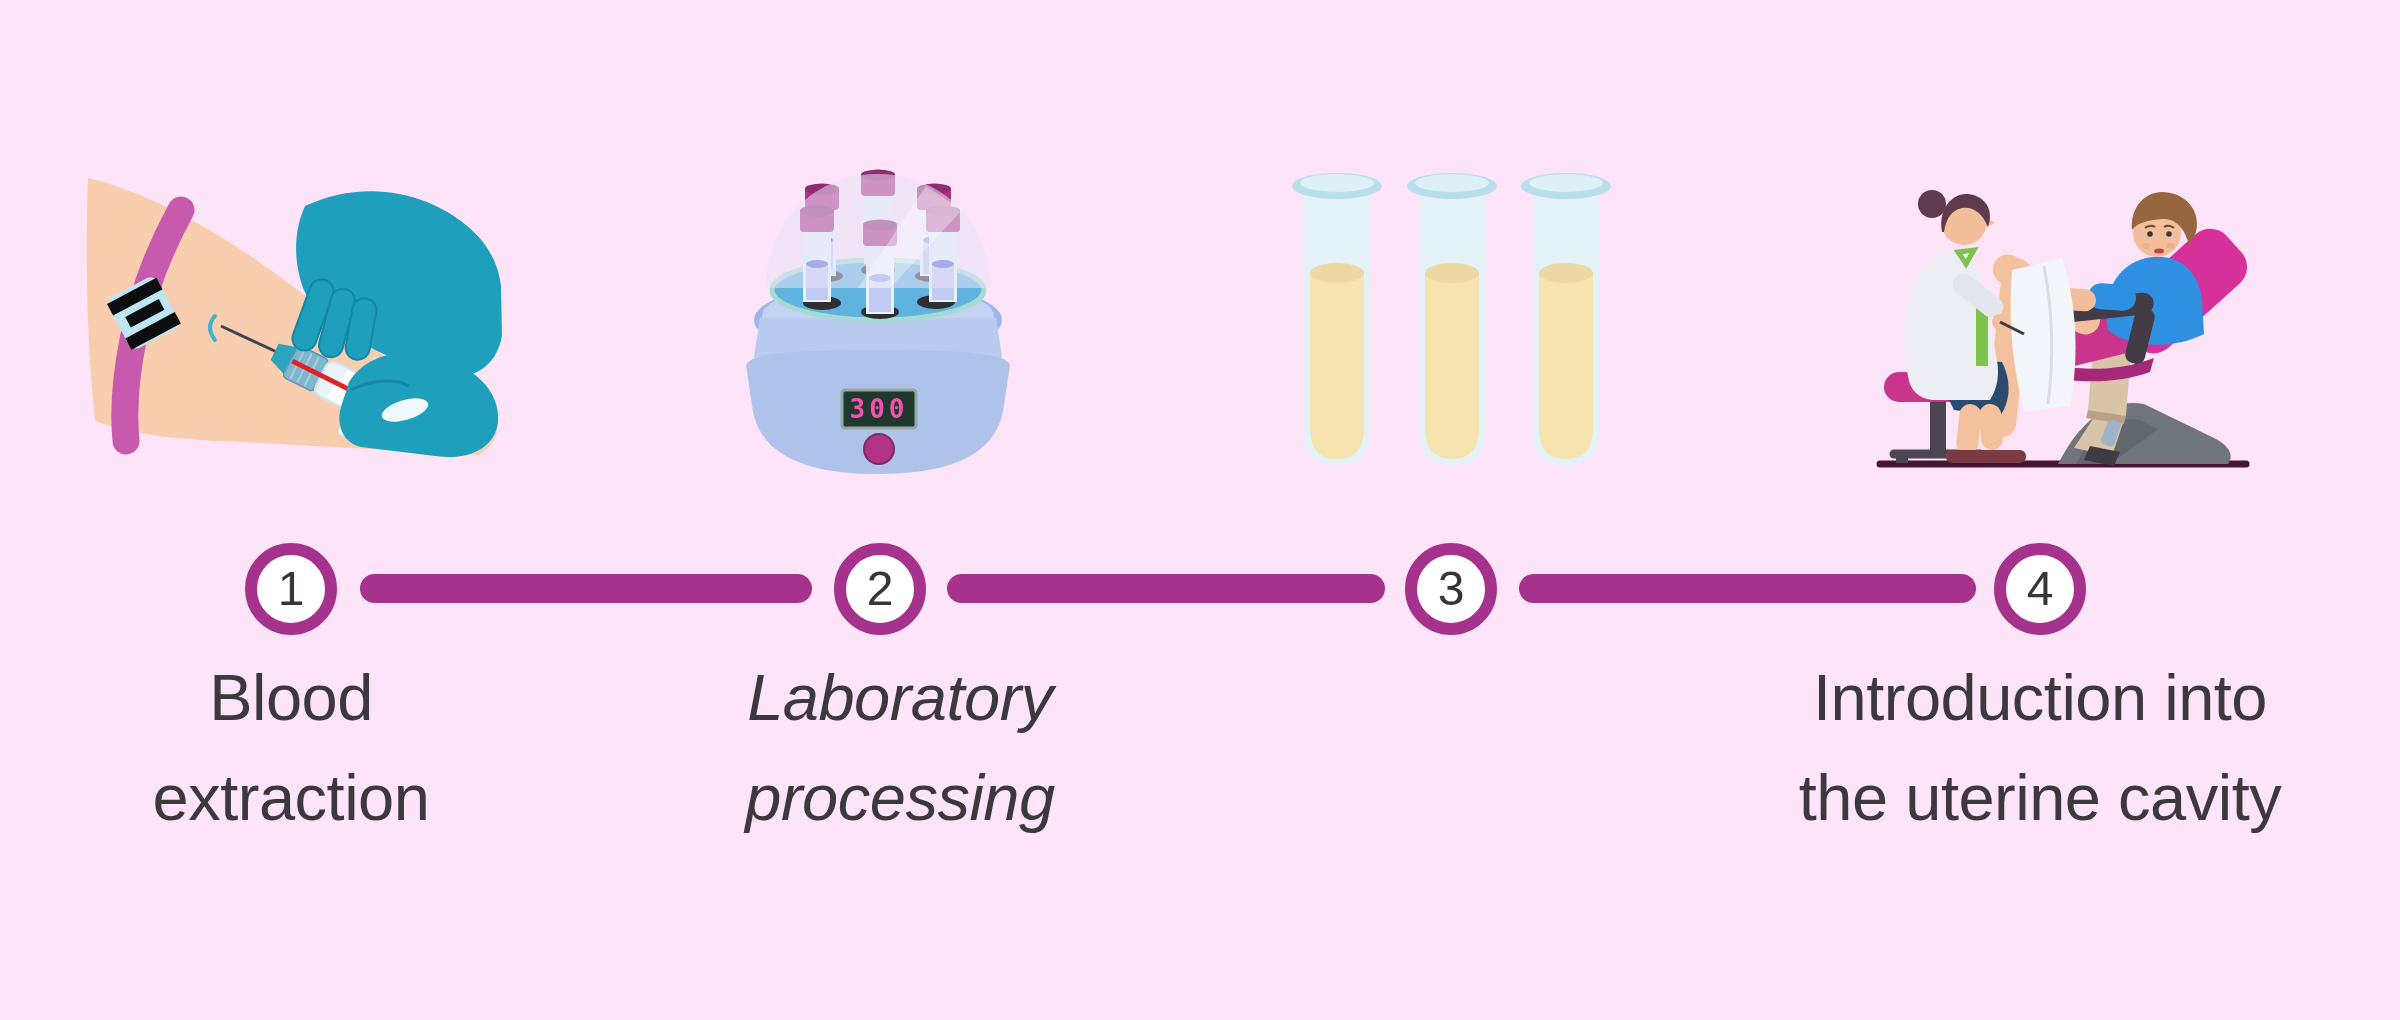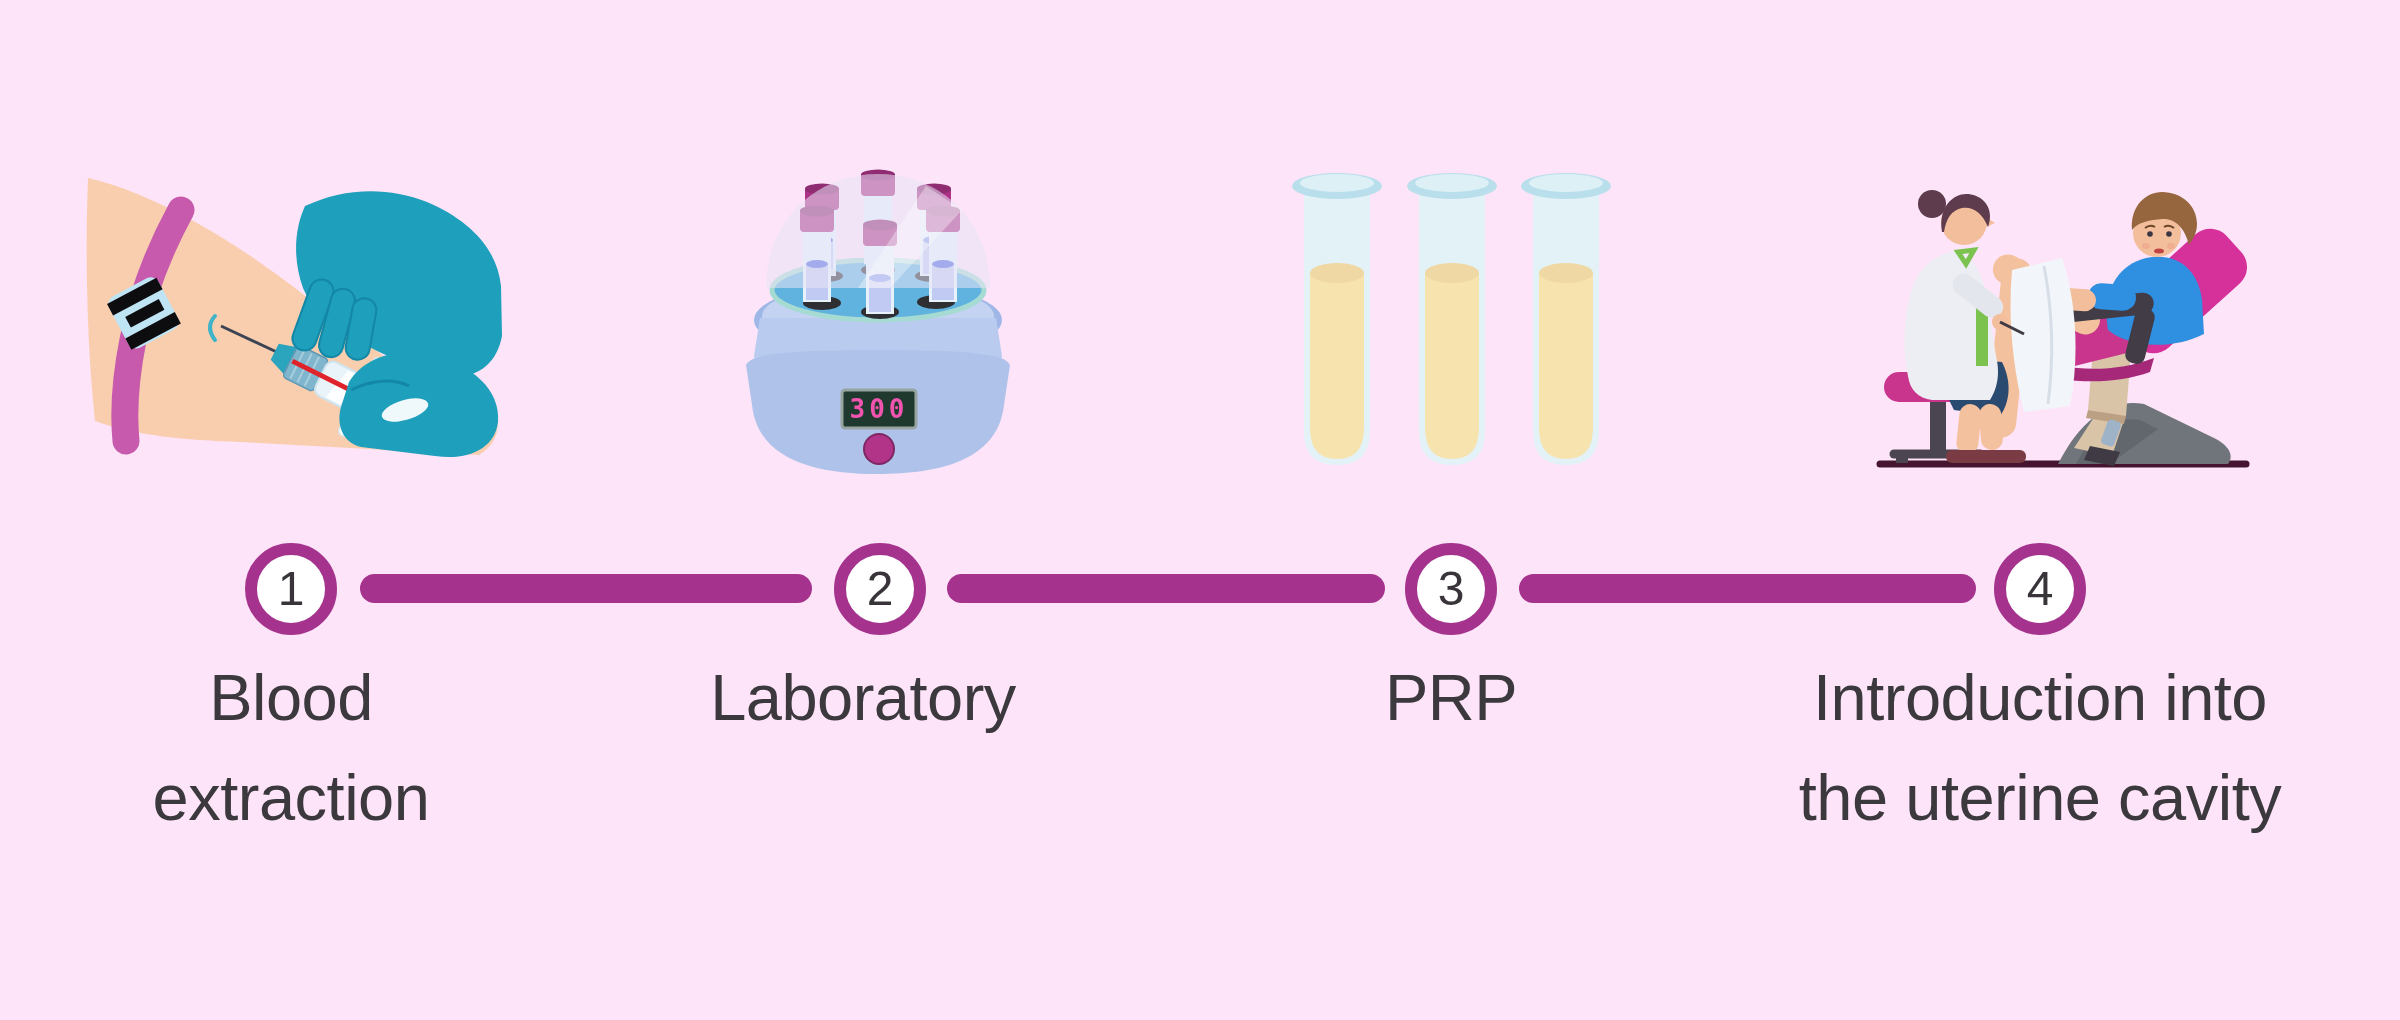--- a/index.html
+++ b/index.html
@@ -302,24 +302,24 @@
     <span>3</span>
   </div>
   <div class="step-circle" style="left:1994px;">
     <span>4</span>
   </div>
 
   <div class="step-label" style="left:-129px;">
     <div>Blood</div>
     <div>extraction</div>
   </div>
-  <div class="step-label" style="left:443px;">
+  <div class="step-label" style="left:480px;font-style:italic;">
     <div>Laboratory</div>
+    <div>processing</div>
   </div>
   <div class="step-label" style="left:1031px;">
-    <div>PRP</div>
   </div>
   <div class="step-label" style="left:1620px;">
     <div>Introduction into</div>
     <div>the uterine cavity</div>
   </div>
 
 </div>
 
 </body></html>

